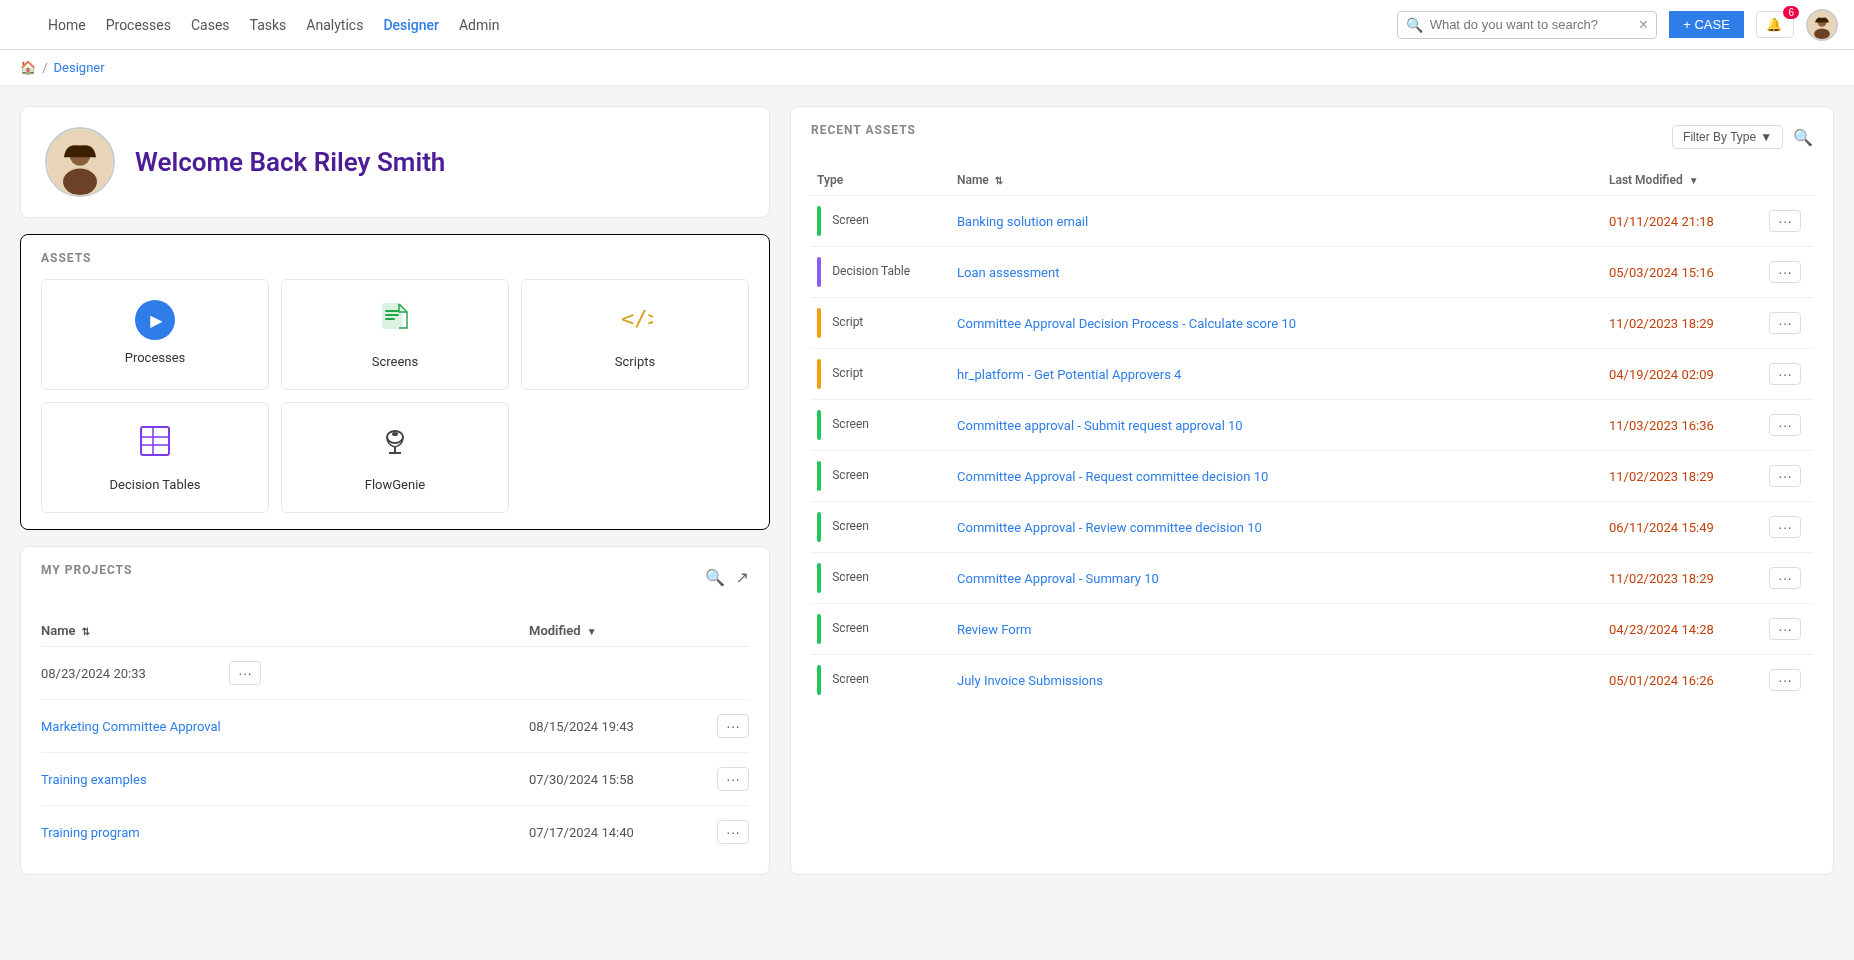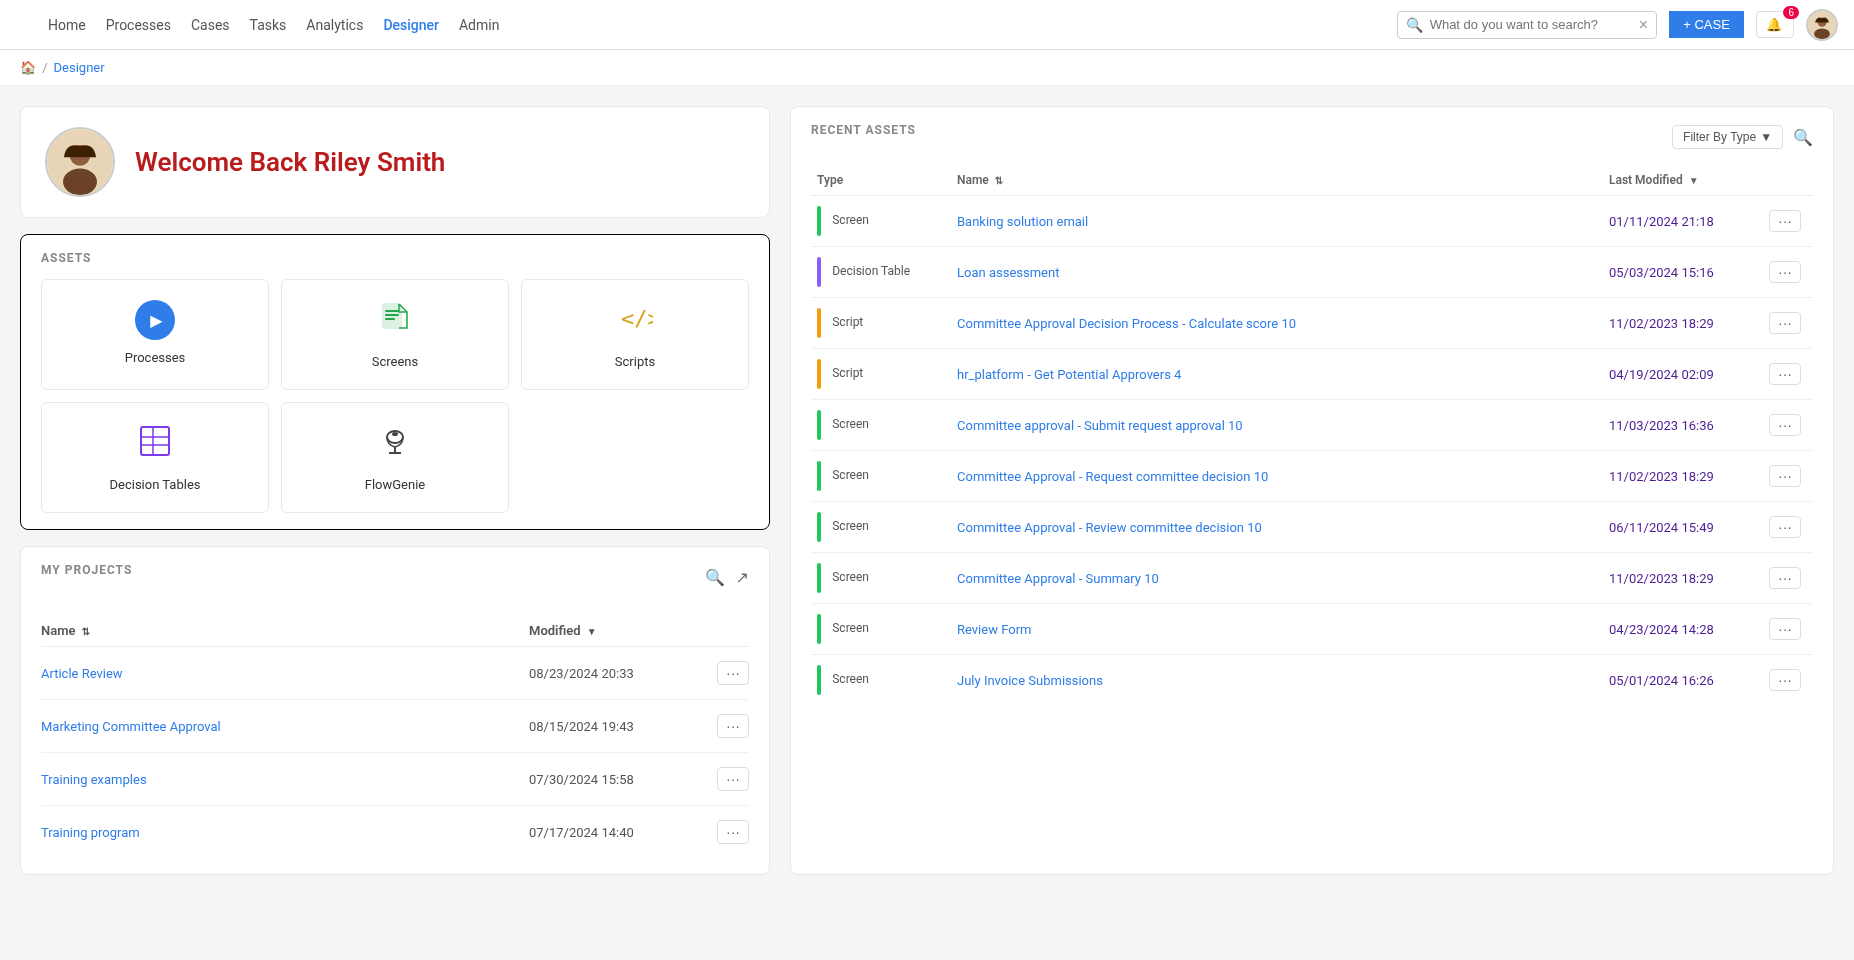--- a/index.html
+++ b/index.html
@@ -31,21 +31,21 @@
 
     
     .main-content { display: flex; padding: 20px; gap: 20px; max-width: 1854px; }
 
     
     .left-panel { flex: 0 0 750px; display: flex; flex-direction: column; gap: 16px; }
 
     
     .welcome-card { background: #fff; border-radius: 8px; padding: 20px 24px; display: flex; align-items: center; gap: 20px; border: 1px solid #e8e8e8; }
     .welcome-avatar { width: 70px; height: 70px; border-radius: 50%; border: 2px solid #ccc; overflow: hidden; display: flex; align-items: center; justify-content: center; background: #f0e8d8; }
-    .welcome-text { font-size: 26px; font-weight: 600; color: #b91c1c; }
+    .welcome-text { font-size: 26px; font-weight: 600; color: #4c1d95; }
 
     
     .assets-card { background: #fff; border-radius: 8px; border: 1px solid #000000; padding: 16px 20px; }
     .section-title { font-size: 12px; font-weight: 700; color: #888; letter-spacing: 1px; text-transform: uppercase; margin-bottom: 14px; }
     .assets-grid { display: grid; grid-template-columns: 1fr 1fr 1fr; gap: 12px; }
     .asset-item { border: 1px solid #e8e8e8; border-radius: 6px; padding: 20px 16px; display: flex; flex-direction: column; align-items: center; gap: 10px; cursor: pointer; background: #fff; }
     .asset-icon { font-size: 32px; }
     .asset-label { font-size: 13px; color: #333; }
 
     
@@ -68,21 +68,21 @@
     
     .right-panel { flex: 1; background: #fff; border-radius: 8px; border: 1px solid #e8e8e8; padding: 16px 20px; }
     .recent-header { display: flex; align-items: center; justify-content: space-between; margin-bottom: 14px; }
     .filter-btn { background: none; border: 1px solid #ddd; border-radius: 4px; padding: 4px 10px; cursor: pointer; font-size: 12px; color: #555; display: flex; align-items: center; gap: 4px; }
     .recent-table { width: 100%; border-collapse: collapse; }
     .recent-table th { text-align: left; font-size: 12px; font-weight: 600; color: #666; padding: 8px 6px; border-bottom: 1px solid #eee; }
     .recent-table td { padding: 10px 6px; font-size: 13px; border-bottom: 1px solid #f0f0f0; vertical-align: middle; }
     .recent-table tr:last-child td { border-bottom: none; }
     .type-badge { font-size: 12px; color: #555; }
     .asset-link { color: #2e7de9; cursor: pointer; }
-    .last-modified { color: #4c1d95; white-space: nowrap; margin-left: 8px; }
+    .last-modified { color: #c2410c; white-space: nowrap; margin-left: 8px; }
     .row-dots { background: none; border: 1px solid #ddd; border-radius: 4px; cursor: pointer; padding: 2px 8px; color: #666; font-size: 14px; }
     .sort-icon { font-size: 10px; margin-left: 3px; }
     .icon-green { color: #22a64a; }
     .icon-yellow { color: #d4a017; }
     .icon-purple { color: #7c3aed; }
     .icon-teal { color: #0891b2; }
     .icon-dark { color: #444; }
 
     
     .process-icon { width: 40px; height: 40px; background: #2e7de9; border-radius: 50%; display: flex; align-items: center; justify-content: center; }
@@ -222,21 +222,20 @@
           <span class="sort-icon">⇅</span>
         </span>
         <span class="col-modified">
           <span>Modified</span>
           <span class="sort-icon">▼</span>
         </span>
         <span class="col-actions"></span>
       </div>
       <div class="projects-table-wrap">
         <div class="project-row">
-          <span class="project-name">Article Review</span>
           <span class="project-modified">08/23/2024 20:33</span>
           <div class="project-actions">
             <button class="dots-btn">···</button>
           </div>
         </div>
         <div class="project-row">
           <span class="project-name">Marketing Committee Approval</span>
           <span class="project-modified">08/15/2024 19:43</span>
           <div class="project-actions">
             <button class="dots-btn">···</button>

